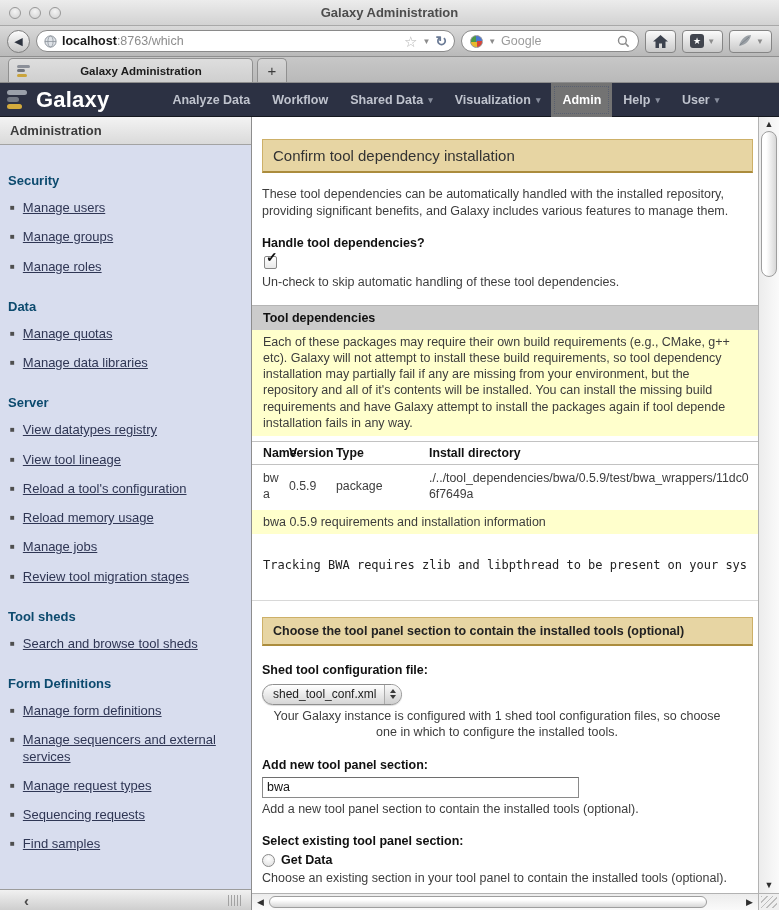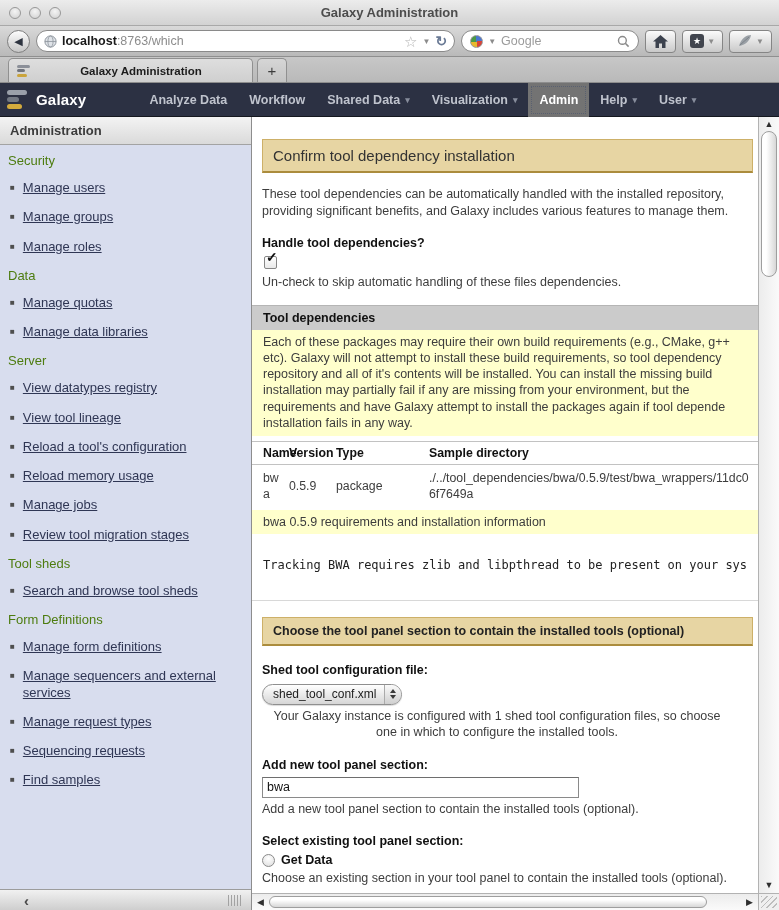--- a/index.html
+++ b/index.html
@@ -54,33 +54,33 @@
   .galaxy-mini .b3 { width:10px; background:#caa43c; }
 
   
   .masthead { height:34px; flex:0 0 34px; background:#2c3143; display:flex; align-items:center; border-bottom:1px solid #15181f; }
   .brand { display:flex; align-items:center; gap:9px; margin-left:7px; }
   .galaxy-logo { display:inline-flex; flex-direction:column; gap:2px; }
   .galaxy-logo i { display:block; height:5px; border-radius:3px; }
   .galaxy-logo .b1 { width:20px; background:#9aa0aa; }
   .galaxy-logo .b2 { width:12px; background:#737984; }
   .galaxy-logo .b3 { width:15px; background:#d3ab3d; }
-  .brand-name { color:#fff; font-size:15px; font-weight:bold; letter-spacing:0.2px; }
+  .brand-name { color:#fff; font-size:22px; font-weight:bold; letter-spacing:0.2px; }
   .nav { display:flex; height:34px; margin-left:52px; }
   .nav-item { display:flex; align-items:center; gap:5px; padding:0 11px; font-size:12.5px; font-weight:bold; color:#bfc3cd; }
   .nav-item.active { background:#737373; color:#fff; outline:1px dotted #596070; outline-offset:-4px; }
   .nav-caret { font-size:9px; color:#878d9c; }
 
   
   .panels { flex:1 1 auto; display:flex; min-height:0; }
   .sidebar { flex:0 0 252px; border-right:1px solid #8d8d8d; background:#d8ddee; display:flex; flex-direction:column; }
   .side-header { flex:0 0 28px; background:linear-gradient(#f3f3f3,#dadada); border-bottom:1px solid #a3a3a3;
     display:flex; align-items:center; padding-left:10px; font-size:13px; font-weight:bold; color:#3c3c3c; }
   .side-body { flex:1 1 auto; overflow:hidden; padding:4px 8px 0 8px; }
-  .side-section-title { font-size:13px; font-weight:normal; color:#4d7c0f; margin:4px 0 12px 0; }
+  .side-section-title { font-size:13px; font-weight:bold; color:#0c4a6e; margin:24px 0 12px 0; }
   .side-link-row { display:flex; align-items:flex-start; gap:8px; margin:0 0 13px 2px; }
   .side-bullet { color:#4e4e4e; font-size:8px; line-height:16px; }
   .side-link { font-size:13px; color:#2f3654; text-decoration:underline; line-height:1.25; cursor:pointer; }
   .side-footer { flex:0 0 21px; background:linear-gradient(#f1f1f1,#cecece); border-top:1px solid #9c9c9c;
     display:flex; align-items:center; position:relative; }
   .collapse-ch { position:absolute; left:24px; font-size:15px; font-weight:bold; color:#4a4a4a; line-height:1; }
   .drag-grip { position:absolute; right:10px; width:13px; height:11px;
     background:repeating-linear-gradient(90deg,#a2a2a2 0 1px,transparent 1px 3px); }
 
   
@@ -345,39 +345,39 @@
     <div class="content-wrap">
       <div class="content-scroll">
         <div class="content-body">
           <div class="tan-header">Confirm tool dependency installation</div>
           <div class="intro">These tool dependencies can be automatically handled with the installed repository, providing significant benefits, and Galaxy includes various features to manage them.</div>
 
           <div class="b-label">Handle tool dependencies?</div>
           <div class="checkbox-row">
             <span class="mac-checkbox"><span class="check">✓</span></span>
           </div>
-          <div class="help-text">Un-check to skip automatic handling of these files dependencies.</div>
+          <div class="help-text">Un-check to skip automatic handling of these tool dependencies.</div>
 
           <div class="gray-header">Tool dependencies</div>
           <div class="yellow-box" id="warning-box">
               <div class="warn-line">Each of these packages may require their own build requirements (e.g., CMake, g++</div>
               <div class="warn-line">etc). Galaxy will not attempt to install these build requirements, so tool dependency</div>
+              <div class="warn-line">installation may partially fail if any are missing from your environment, but the</div>
               <div class="warn-line">repository and all of it's contents will be installed. You can install the missing build</div>
-              <div class="warn-line">installation may partially fail if any are missing from your environment, but the</div>
               <div class="warn-line">requirements and have Galaxy attempt to install the packages again if tool depende</div>
               <div class="warn-line">installation fails in any way.</div>
             </div>
 
           <table class="deps">
             <thead>
                 <tr id="deps-head">
                   <th class="col-name">Name</th>
                   <th class="col-ver">Version</th>
                   <th class="col-type">Type</th>
-                  <th class="col-dir">Sample directory</th>
+                  <th class="col-dir">Install directory</th>
                 </tr>
               </thead>
             <tbody id="deps-body">
                 <tr>
                   <td class="col-name">bwa</td>
                   <td class="col-ver">0.5.9</td>
                   <td class="col-type">package</td>
                   <td class="col-dir">./../tool_dependencies/bwa/0.5.9/test/bwa_wrappers/11dc06f7649a</td>
                 </tr>
               </tbody>

